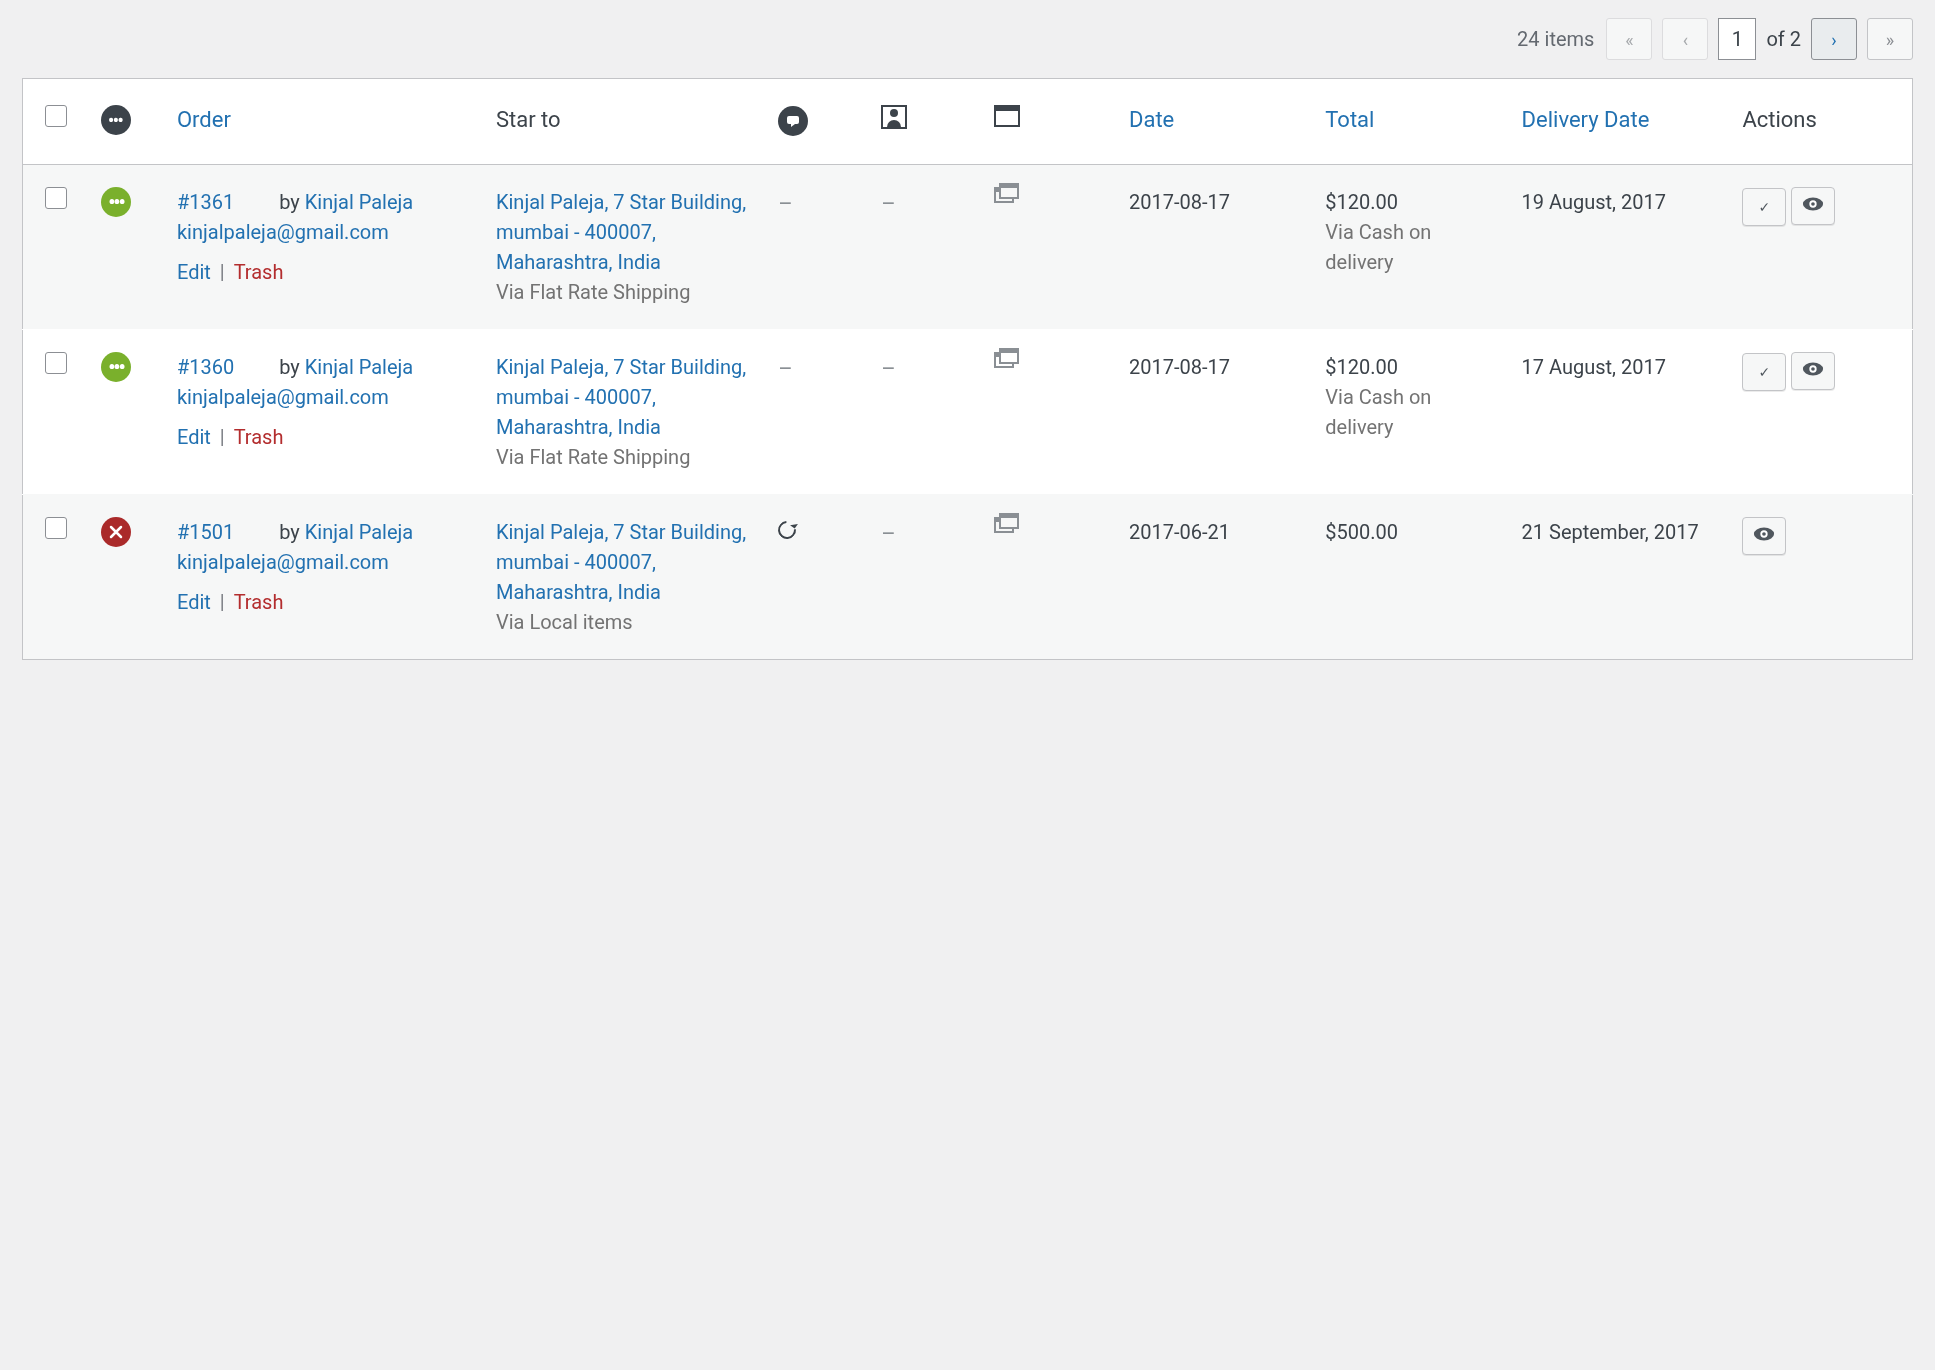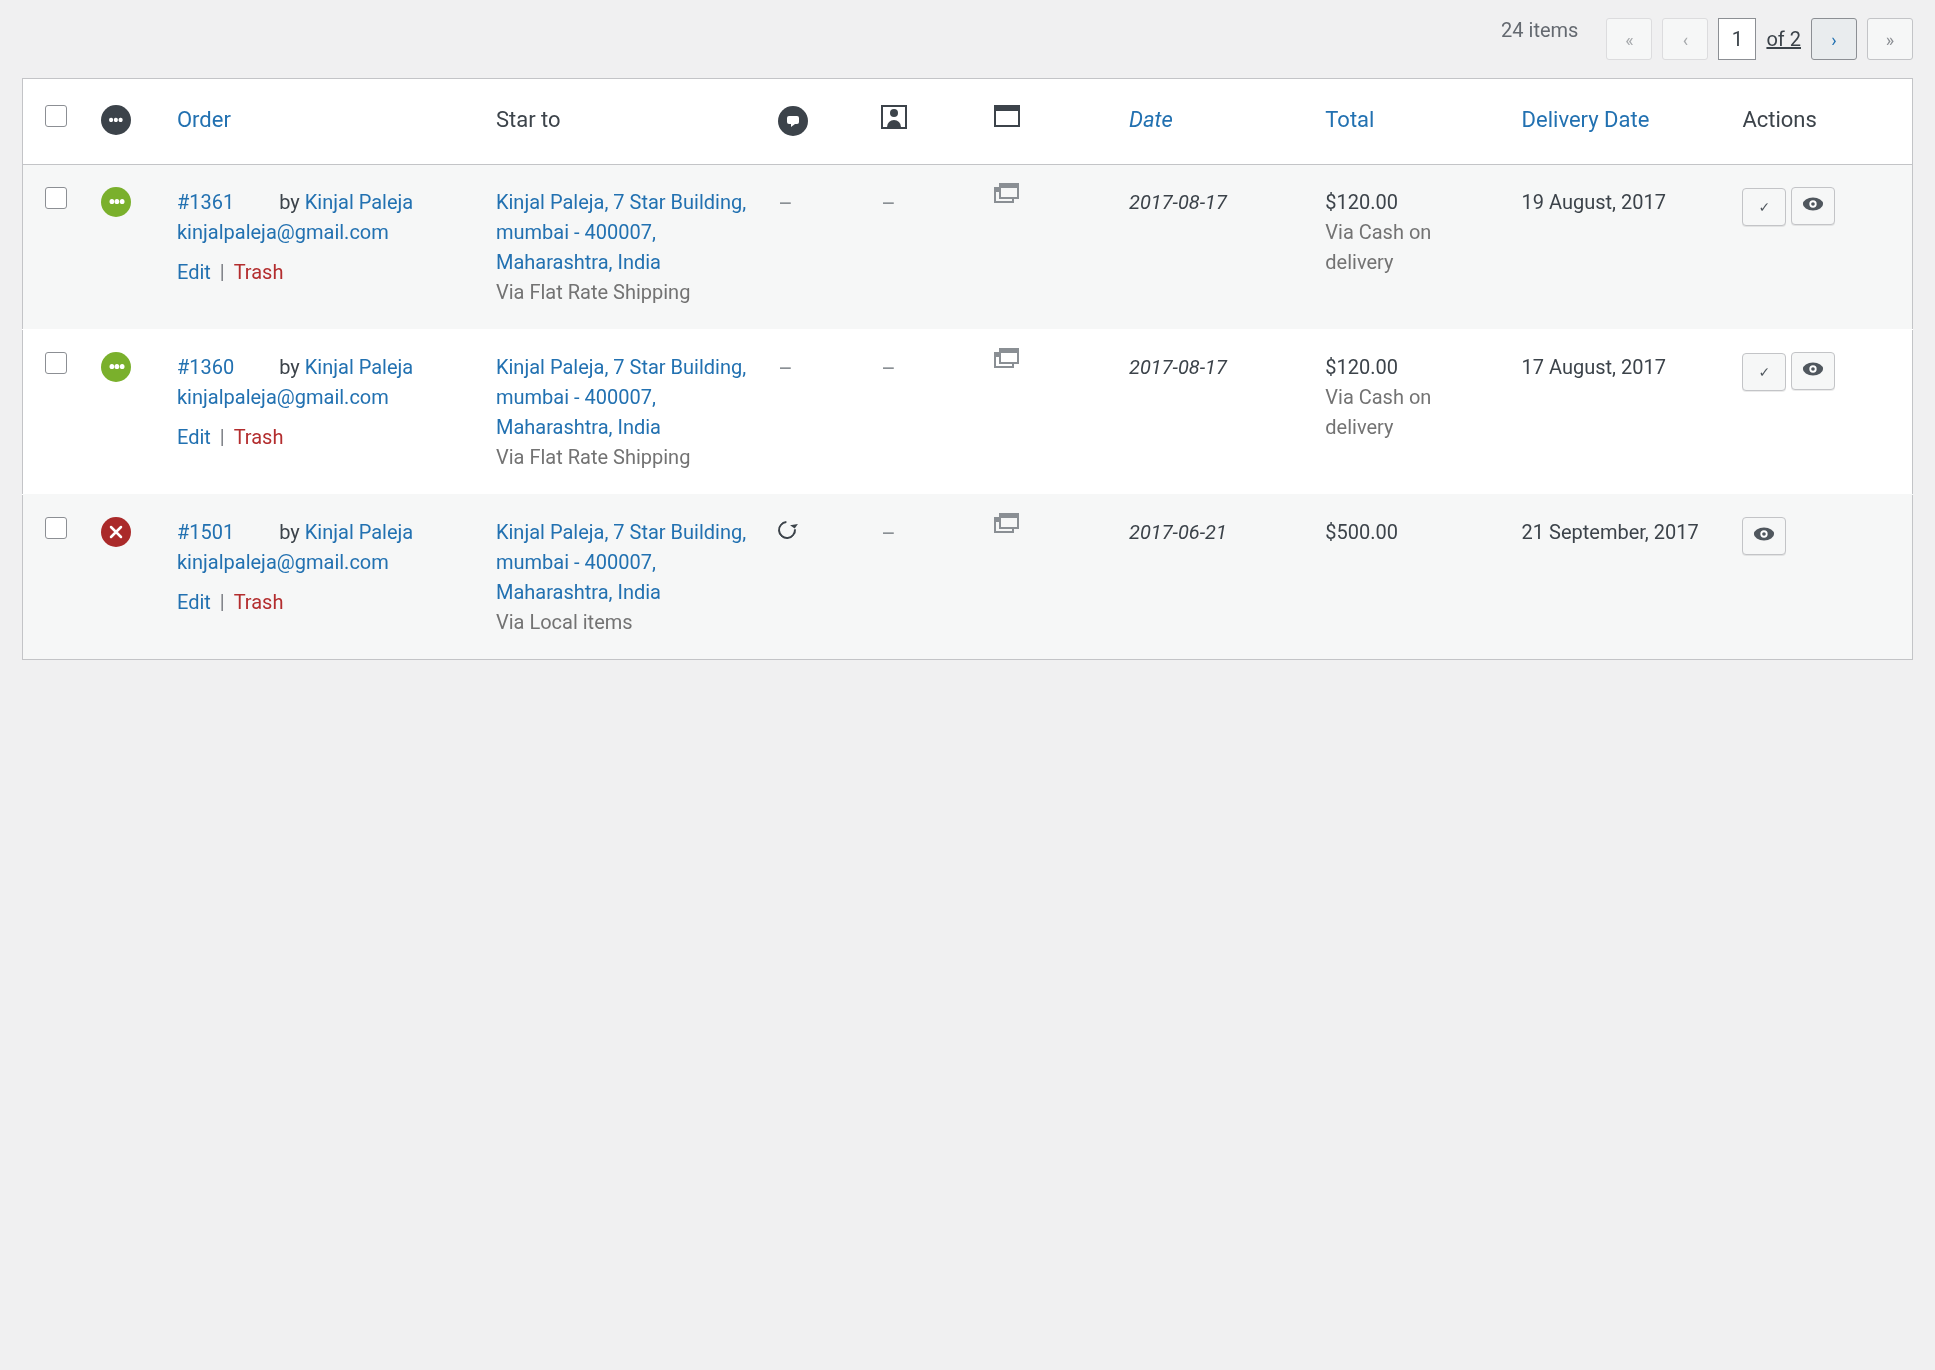--- a/index.html
+++ b/index.html
@@ -13,22 +13,22 @@
     color: #3c434a;
     font-size: 20px;
     padding: 0;
   }
   .wrapper {
     padding: 0 22px;
   }
   .pagination {
     display: flex;
     justify-content: flex-end;
-    align-items: flex-start;
-    gap: 28px;
+    align-items: center;
+    gap: 12px;
     padding: 18px 0;
     color: #646970;
     font-size: 20px;
   }
   .pagination-items {
     color: #646970;
   }
   .pagination-controls {
     display: flex;
     align-items: center;
@@ -64,21 +64,20 @@
     justify-content: center;
     width: 38px;
     height: 42px;
     background: #fff;
     border: 1px solid #8c8f94;
     font-size: 20px;
     color: #3c434a;
   }
   .page-of {
     color: #3c434a;
-    text-decoration: underline;
   }
   .orders-table {
     width: 100%;
     border-collapse: collapse;
     background: #fff;
     border: 1px solid #c3c4c7;
     border-radius: 2px;
   }
   .orders-table thead th {
     text-align: left;
@@ -110,21 +109,21 @@
     line-height: 1.5;
     color: #3c434a;
   }
   .col-cb { width: 48px; padding-left: 22px !important; padding-right: 8px !important; }
   .col-status { width: 62px; }
   .col-order { width: 260px; }
   .col-shipto { width: 230px; }
   .col-notes { width: 84px; }
   .col-customer { width: 92px; }
   .col-billing { width: 110px; }
-  .col-date { width: 160px; font-style: italic; }
+  .col-date { width: 160px; }
   .col-total { width: 160px; }
   .col-delivery { width: 180px; }
   .col-actions { width: 150px; }
 
   input[type="checkbox"] {
     width: 22px;
     height: 22px;
     border: 1.5px solid #8c8f94;
     border-radius: 3px;
     cursor: pointer;

